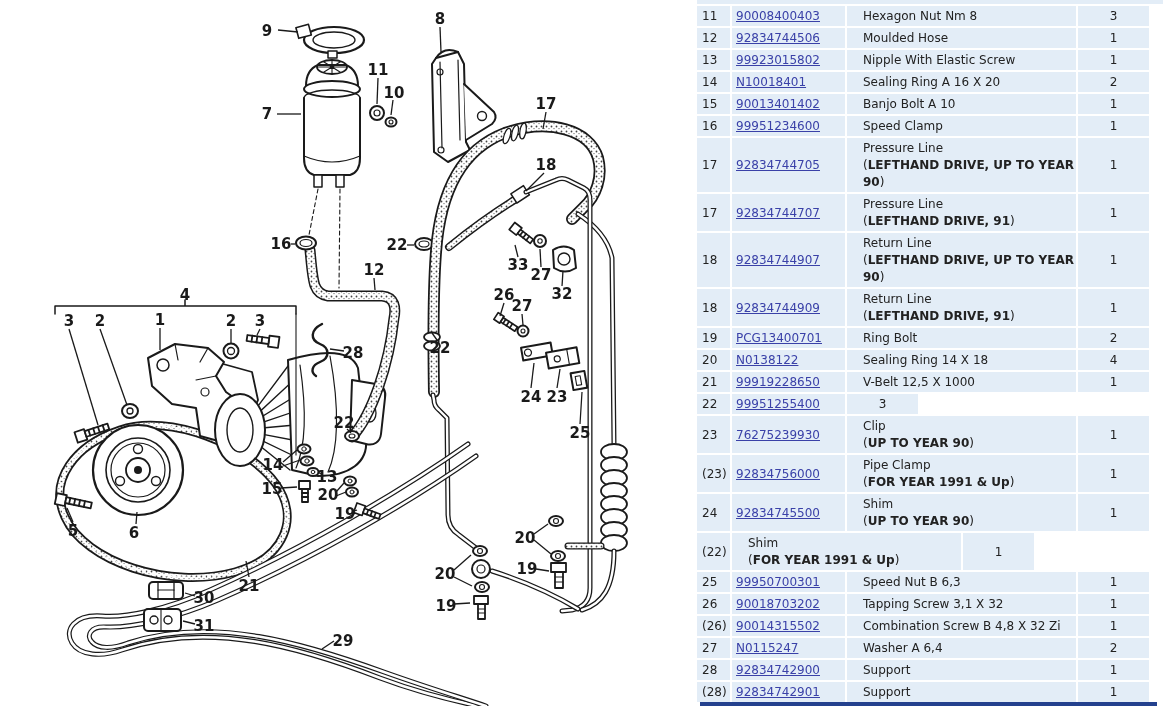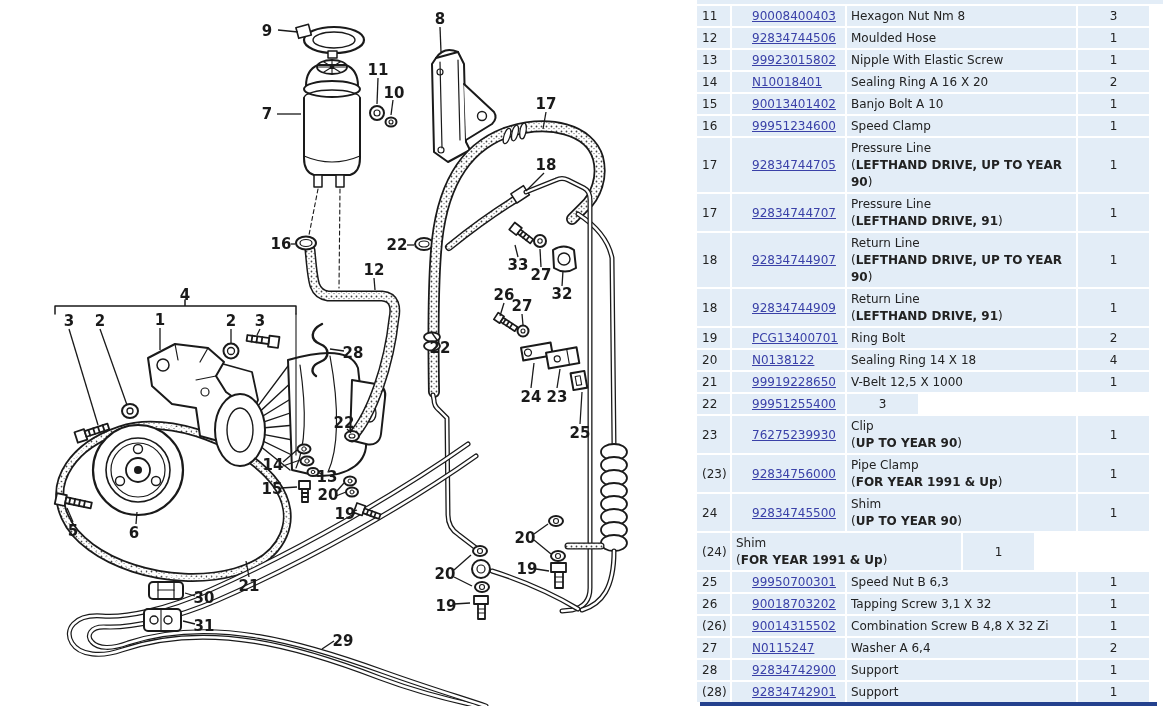--- a/index.html
+++ b/index.html
@@ -13,22 +13,22 @@
   
   .diagram{position:absolute;left:0;top:0;width:697px;height:706px;}
   .diagram svg{display:block;}
 
   
   .parts-table{position:absolute;left:697px;top:0;width:466px;font-size:12px;color:var(--txt);}
   .sliver{height:4px;background:var(--row-bg);margin-bottom:2px;}
   .prow{display:flex;margin-bottom:2px;align-items:stretch;}
   .cell{background:var(--row-bg);line-height:17px;padding-top:2px;padding-bottom:1px;}
   .c-item{width:33px;margin-right:2px;padding-left:5px;display:flex;align-items:center;}
-  .c-part{width:113px;margin-right:2px;padding-left:20px;display:flex;align-items:center;}
-  .c-desc{width:229px;margin-right:2px;padding-left:4px;display:flex;flex-direction:column;justify-content:center;}
+  .c-part{width:113px;margin-right:2px;padding-left:4px;display:flex;align-items:center;}
+  .c-desc{width:229px;margin-right:2px;padding-left:16px;display:flex;flex-direction:column;justify-content:center;}
   .c-qty{width:71px;display:flex;align-items:center;justify-content:center;}
   .c-part a{color:var(--link);text-decoration:underline;cursor:pointer;}
   .note b{font-weight:bold;}
   .footer-bar{position:absolute;left:700px;right:6px;bottom:0;height:4px;background:var(--footer);}
 </style>
 </head>
 <body>
 
 <div class="stage">
 
@@ -601,21 +601,21 @@
           <div class="cell c-part">
             <a>92834745500</a>
           </div>
           <div class="cell c-desc">
             <div>Shim</div>
             <div class="note">(<b>UP TO YEAR 90</b>)</div>
           </div>
           <div class="cell c-qty">1</div>
         </div>
         <div class="prow">
-          <div class="cell c-item">(24)</div>
+          <div class="cell c-item">(22)</div>
           <div class="cell c-desc">
             <div>Shim</div>
             <div class="note">(<b>FOR YEAR 1991 &amp; Up</b>)</div>
           </div>
           <div class="cell c-qty">1</div>
         </div>
         <div class="prow">
           <div class="cell c-item">25</div>
           <div class="cell c-part">
             <a>99950700301</a>

